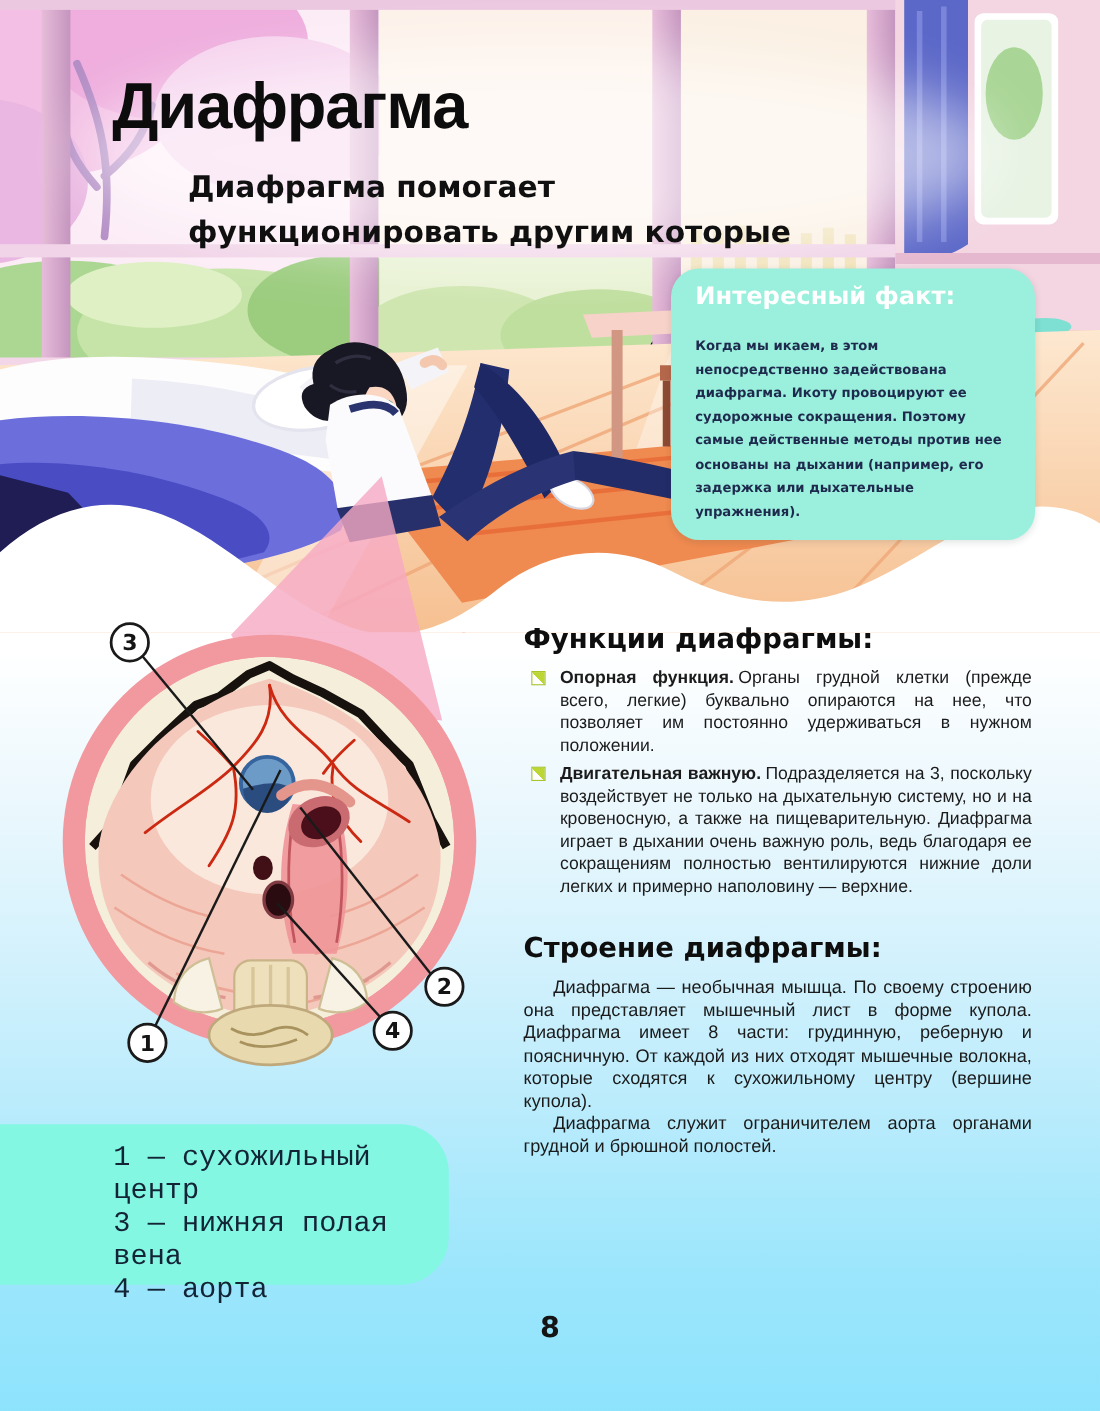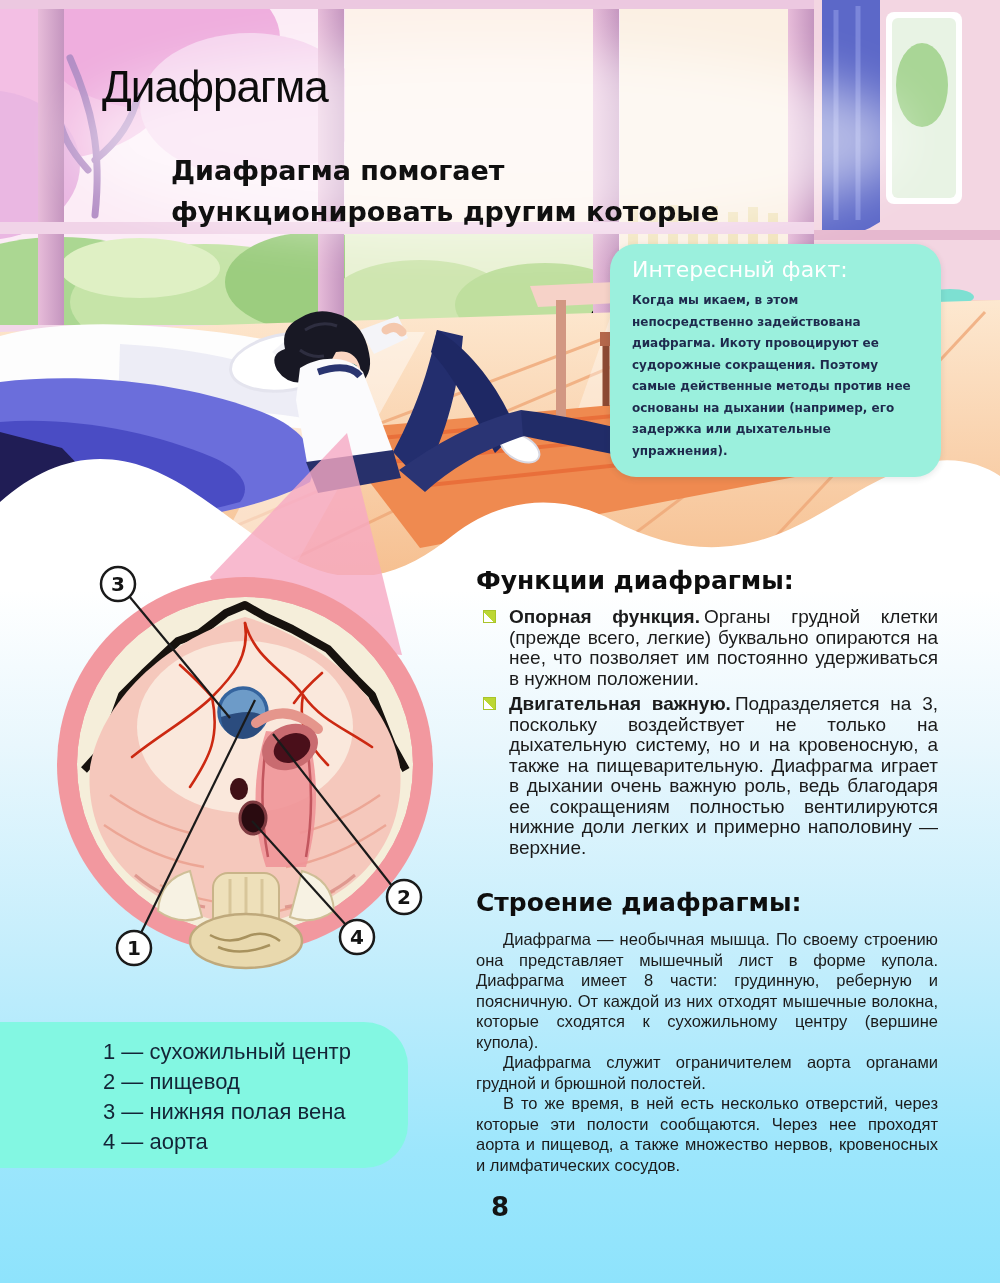--- a/index.html
+++ b/index.html
@@ -7,40 +7,40 @@
   .page{position:relative;width:1000px;height:1283px;margin:0 auto;overflow:hidden;
     font-family:"Liberation Sans",sans-serif;color:#1b1b1b;
     background:linear-gradient(180deg,#ffffff 0%,#ffffff 46%,#e9f7fd 58%,#c5eefc 74%,#9ce6fc 90%,#8ee3fc 100%);}
   
   .hero{position:absolute;left:0;top:0;width:1000px;height:575px;display:block}
   .beam{position:absolute;left:190px;top:425px;width:230px;height:240px;display:block}
   .haze{position:absolute;left:75px;top:48px;width:830px;height:185px;background:rgba(255,255,255,.55);
     border-radius:48%;filter:blur(26px);pointer-events:none}
   
   .script{font-family:"DejaVu Sans",sans-serif}
-  .title{position:absolute;left:102px;top:62px;font-size:44px;font-weight:400;letter-spacing:-1px;color:#0c0c0c;
+  .title{position:absolute;left:102px;top:62px;font-size:59px;font-weight:700;letter-spacing:-1px;color:#0c0c0c;
     font-family:"Liberation Sans",sans-serif}
   .subtitle{position:absolute;left:171px;top:150px;font-size:27px;line-height:41px;color:#101010;font-weight:700}
   .factbox{position:absolute;left:610px;top:244px;width:331px;border-radius:26px;background:#9bf0dd;
     padding:13px 18px 15px 22px;box-shadow:0 2px 6px rgba(40,60,60,.12)}
-  .factbox h3{font-size:22px;color:#ffffff;font-weight:400;margin-bottom:8px}
+  .factbox h3{font-size:22px;color:#ffffff;font-weight:700;margin-bottom:22px}
   .factbox p{font-size:12px;line-height:21.5px;color:#1e2a4d;font-weight:700}
   .col{position:absolute;left:476px;top:566px;width:462px}
   .sec-h{font-size:25px;font-weight:700;color:#0e0e0e;margin-bottom:12px}
   .fn-list{list-style:none}
-  .fn-list li{position:relative;padding-left:33px;text-align:justify;font-size:19px;line-height:20.5px;margin-bottom:5px}
+  .fn-list li{position:relative;padding-left:33px;text-align:justify;font-size:16px;line-height:20.5px;margin-bottom:5px}
   .fn-list .sq{position:absolute;left:7px;top:3px;width:13px;height:13px;border:1px solid #a9c42a;
     background:linear-gradient(225deg,#bcd733 55%,#ffffff 45%)}
   .fn-list b{font-weight:700}
   .lead{margin-right:4px}
   .structure{margin-top:30px}
   .structure p{font-size:16.5px;line-height:20.5px;text-align:justify;text-indent:27px;color:#1b1b1b}
   .legend{position:absolute;left:0;top:1022px;width:408px;height:146px;background:#83f7e2;
     border-radius:0 44px 44px 0;padding:15px 0 0 103px}
-  .legend div{font-size:22px;line-height:30px;color:#132437;font-weight:400;font-family:Liberation Sans, sans-serif}
+  .legend div{font-size:26px;line-height:30px;color:#132437;font-weight:400;font-family:Liberation Mono, monospace}
   .pageno{position:absolute;left:0;right:0;top:1192px;text-align:center;font-size:26px;font-weight:700;
     color:#141414;font-family:"DejaVu Sans",sans-serif}
   .anatomy{position:absolute;left:40px;top:545px;width:420px;height:430px;display:block}
 </style>
 </head>
 <body>
 
 <div class="page">
 
   <svg class="hero" viewBox="0 0 1000 575" preserveAspectRatio="none" aria-hidden="true">
@@ -299,26 +299,24 @@
       <li>
         <span class="sq"></span>
         <b class="lead">Двигательная важную.</b><span>Подразделяется на 3, поскольку воздействует не только на дыхательную систему, но и на кровеносную, а также на пищеварительную. Диафрагма играет в дыхании очень важную роль, ведь благодаря ее сокращениям полностью вентилируются нижние доли легких и примерно наполовину — верхние.</span>
       </li>
     </ul>
 
     <div class="structure">
       <h2 class="sec-h script">Строение диафрагмы:</h2>
       <p>Диафрагма — необычная мышца. По своему строению она представляет мышечный лист в форме купола. Диафрагма имеет 8 части: грудинную, реберную и поясничную. От каждой из них отходят мышечные волокна, которые сходятся к сухожильному центру (вершине купола).</p>
       <p>Диафрагма служит ограничителем аорта органами грудной и брюшной полостей.</p>
-      <p>В то же время, в ней есть несколько отверстий, через которые эти полости сообщаются. Через нее проходят аорта и пищевод, а также множество нервов, кровеносных и лимфатических сосудов.</p>
     </div>
   </div>
 
   <div class="legend">
     <div>1 — сухожильный центр</div>
-    <div>2 — пищевод</div>
     <div>3 — нижняя полая вена</div>
     <div>4 — аорта</div>
   </div>
 
   <div class="pageno">8</div>
 
 </div>
 
 </body></html>

